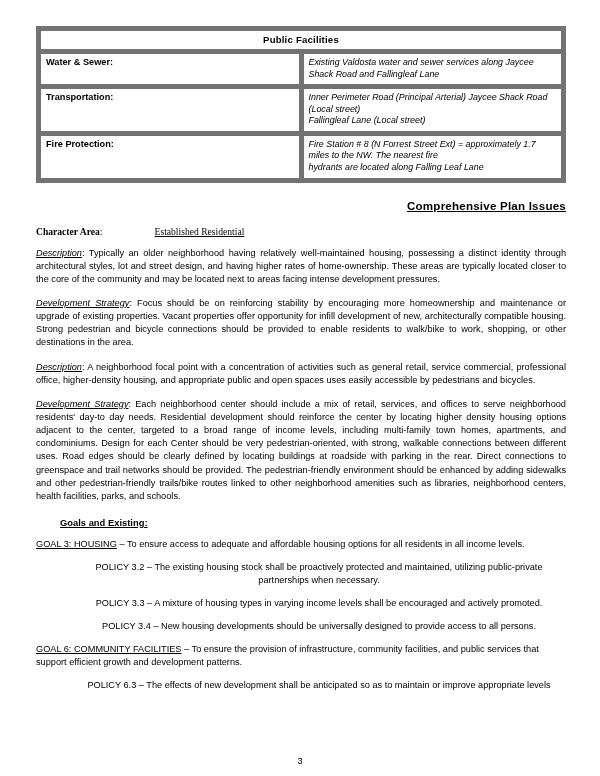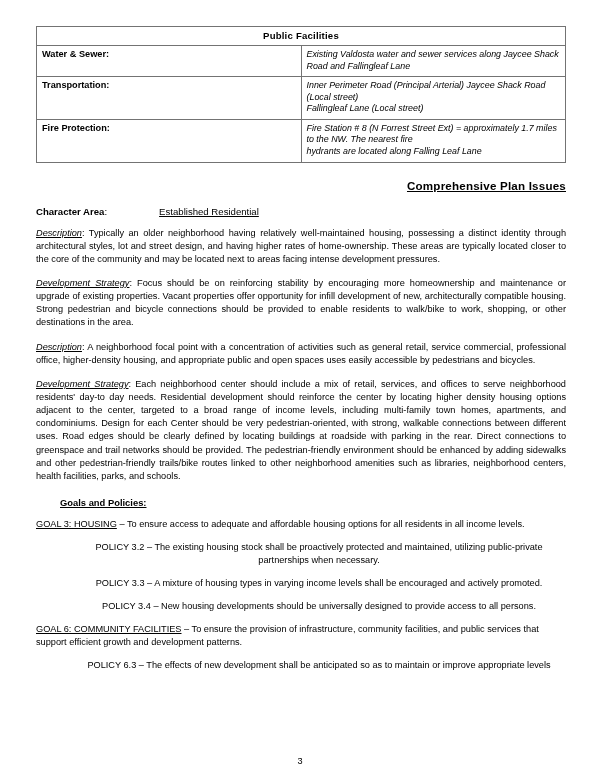--- a/index.html
+++ b/index.html
@@ -24,21 +24,21 @@
   }
 
   
   table.facilities {
     width: 100%;
     border-collapse: collapse;
     table-layout: fixed;
     margin: 0 0 4px 0;
   }
   table.facilities td, table.facilities th {
-    border: 1px solid #737373;
+    border: 5px solid #737373;
     vertical-align: top;
     padding: 3px 5px 4px 5px;
   }
   .tbl-title {
     text-align: center;
     font-weight: bold;
     font-size: 9.6px;
     letter-spacing: .2px;
     padding-top: 4px;
     padding-bottom: 4px;
@@ -60,20 +60,21 @@
     text-align: right;
     font-size: 11.6px;
     font-weight: bold;
     text-decoration: underline;
     margin: 16px 0 14px 0;
     letter-spacing: .2px;
   }
   .char-line {
     font-size: 9.6px;
     margin: 0 0 10px 0;
+    font-family: Liberation Serif, serif;
   }
   .char-line .lbl { font-weight: bold; }
   .char-line .val {
     text-decoration: underline;
     display: inline-block;
     margin-left: 52px;
   }
   p.body {
     font-size: 9.2px;
     line-height: 1.42;
@@ -154,21 +155,21 @@
 
   <p class="body"><span class="u i">Description</span><span>:  Typically an older neighborhood having relatively well-maintained housing, possessing a distinct identity through architectural styles, lot and street design, and having higher rates of home-ownership. These areas are typically located closer to the core of the community and may be located next to areas facing intense development pressures.</span></p>
 
   <p class="body tight"><span class="u i">Development Strategy</span><span>: Focus should be on reinforcing stability by encouraging more homeownership and maintenance or upgrade of existing properties. Vacant properties offer opportunity for infill development of new, architecturally compatible housing. Strong pedestrian and bicycle connections should be provided to enable residents to walk/bike to work, shopping, or other destinations in the area.</span></p>
 
 
   <p class="body"><span class="u i">Description</span><span>:  A neighborhood focal point with a concentration of activities such as general retail, service commercial, professional office, higher-density housing, and appropriate public and open spaces uses easily accessible by pedestrians and bicycles.</span></p>
 
   <p class="body"><span class="u i">Development Strategy</span><span>: Each neighborhood center should include a mix of retail, services, and offices to serve neighborhood residents' day-to day needs. Residential development should reinforce the center by locating higher density housing options adjacent to the center, targeted to a broad range of income levels, including multi-family town homes, apartments, and condominiums. Design for each Center should be very pedestrian-oriented, with strong, walkable connections between different uses. Road edges should be clearly defined by locating buildings at roadside with parking in the rear. Direct connections to greenspace and trail networks should be provided. The pedestrian-friendly environment should be enhanced by adding sidewalks and other pedestrian-friendly trails/bike routes linked to other neighborhood amenities such as libraries, neighborhood centers, health facilities, parks, and schools.</span></p>
 
-  <div class="goals-head">Goals and Policies:</div>
+  <div class="goals-head">Goals and Existing:</div>
 
   <p class="goal"><span class="gname">GOAL 3: HOUSING</span><span> – To ensure access to adequate and affordable housing options for all residents in all income levels.</span></p>
   <p class="policy">POLICY 3.2 – The existing housing stock shall be proactively protected and maintained, utilizing public-private partnerships when necessary.</p>
   <p class="policy">POLICY 3.3 – A mixture of housing types in varying income levels shall be encouraged and actively promoted.</p>
   <p class="policy">POLICY 3.4 – New housing developments should be universally designed to provide access to all persons.</p>
 
   <p class="goal"><span class="gname">GOAL 6: COMMUNITY FACILITIES</span><span> – To ensure the provision of infrastructure, community facilities, and public services that support efficient growth and development patterns.</span></p>
   <p class="policy">POLICY 6.3 – The effects of new development shall be anticipated so as to maintain or improve appropriate levels</p>
 
   <div class="pagenum">3</div>

